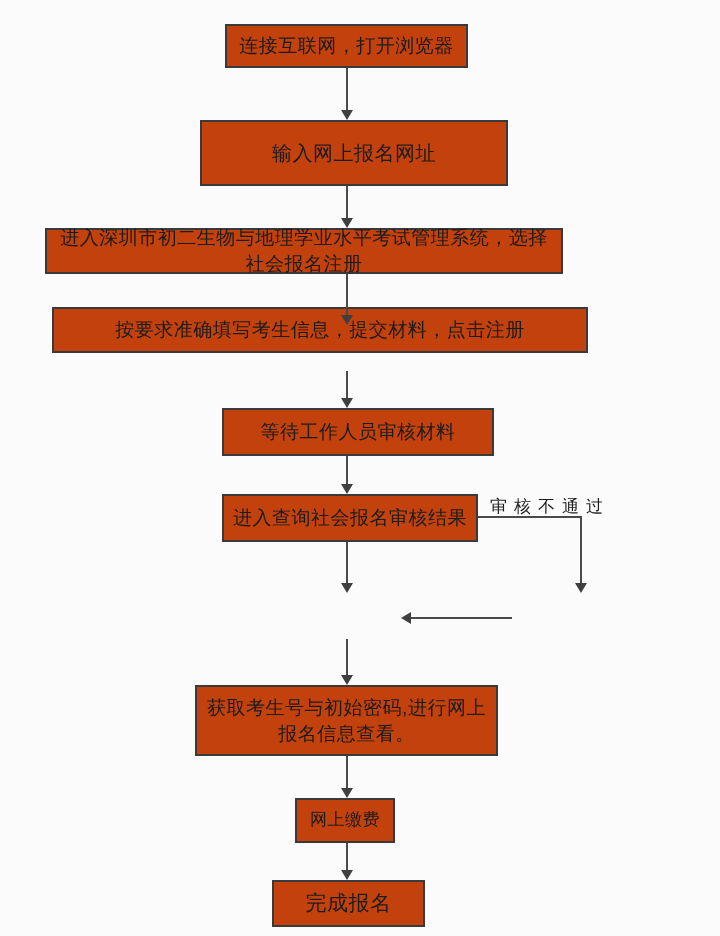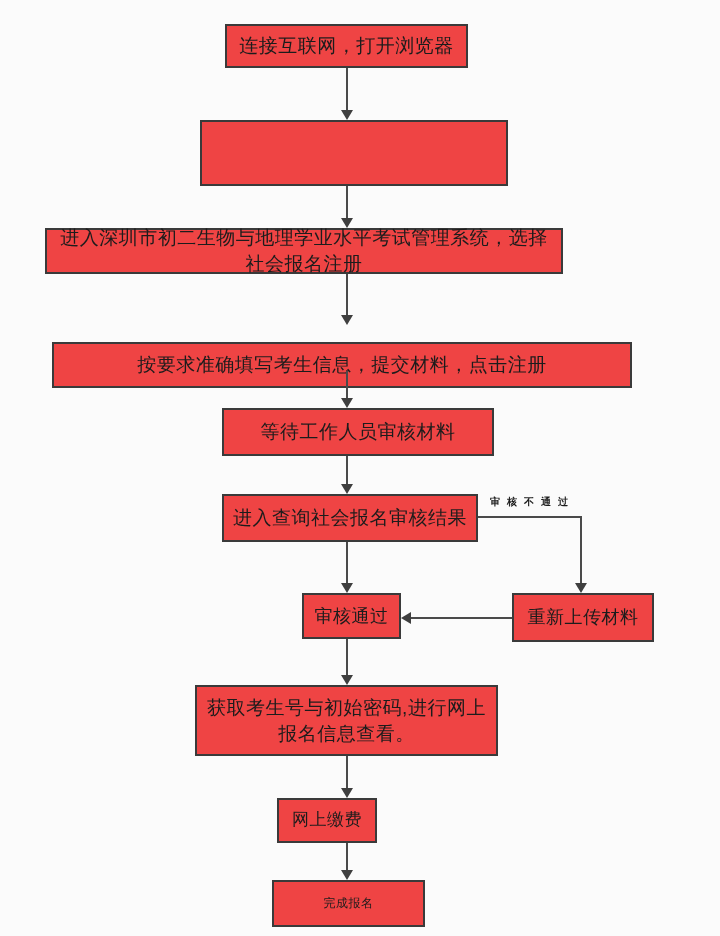--- a/index.html
+++ b/index.html
@@ -10,21 +10,21 @@
     color: #1c1c1c;
   }
   .canvas {
     position: relative;
     width: 720px; height: 936px;
     overflow: hidden;
   }
   .node {
     position: absolute;
     box-sizing: border-box;
-    background: #ef4444;
+    background: #c2410c;
     border: 2px solid #3a3a3a;
     display: flex;
     flex-direction: column;
     align-items: center;
     justify-content: center;
     text-align: center;
     font-size: 19px;
     line-height: 1.35;
     letter-spacing: 0.5px;
   }
@@ -50,72 +50,67 @@
   }
   .arrow-left {
     position: absolute;
     width: 0; height: 0;
     border-top: 6px solid transparent;
     border-bottom: 6px solid transparent;
     border-right: 10px solid #3f3f3f;
   }
   .edge-label {
     position: absolute;
-    font-weight: bold;
-    font-size: 10px;
+    font-weight: normal;
+    font-size: 17px;
     letter-spacing: 7px;
     color: #1c1c1c;
     white-space: nowrap;
   }
 </style>
 </head>
 <body>
 
 <div class="canvas">
 
   <div class="node" style="left:225px; top:24px; width:243px; height:44px;">
     <span class="label">连接互联网，打开浏览器</span>
   </div>
 
   <div class="node" style="left:200px; top:120px; width:308px; height:66px; font-size:20px;">
+    <span class="label">输入网上报名网址</span>
   </div>
 
   <div class="node" style="left:45px; top:228px; width:518px; height:46px; font-size:19px;">
     <span class="label">进入深圳市初二生物与地理学业水平考试管理系统，选择社会报名注册</span>
   </div>
 
-  <div class="node" style="left:52px; top:342px; width:580px; height:46px;">
+  <div class="node" style="left:52px; top:307px; width:536px; height:46px;">
     <span class="label">按要求准确填写考生信息，提交材料，点击注册</span>
   </div>
 
   <div class="node" style="left:222px; top:408px; width:272px; height:48px;">
     <span class="label">等待工作人员审核材料</span>
   </div>
 
   <div class="node" style="left:222px; top:494px; width:256px; height:48px;">
     <span class="label">进入查询社会报名审核结果</span>
   </div>
 
-  <div class="node" style="left:302px; top:593px; width:99px; height:46px; font-size:18px;">
-    <span class="label">审核通过</span>
-  </div>
 
-  <div class="node" style="left:512px; top:593px; width:142px; height:49px; font-size:18px;">
-    <span class="label">重新上传材料</span>
-  </div>
 
   <div class="node" style="left:195px; top:685px; width:303px; height:71px; font-size:19px;">
     <span class="label">获取考生号与初始密码,进行网上报名信息查看。</span>
   </div>
 
-  <div class="node" style="left:277px; top:798px; width:100px; height:45px; font-size:17px;">
+  <div class="node" style="left:295px; top:798px; width:100px; height:45px; font-size:17px;">
     <span class="label">网上缴费</span>
   </div>
 
-  <div class="node" style="left:272px; top:880px; width:153px; height:47px; font-size:12px;">
+  <div class="node" style="left:272px; top:880px; width:153px; height:47px; font-size:21px;">
     <span class="label">完成报名</span>
   </div>
 
   <div class="vline" style="left:346px; top:68px;  height:43px;"></div>
   <div class="arrow-down" style="left:341px; top:110px;"></div>
 
   <div class="vline" style="left:346px; top:186px; height:33px;"></div>
   <div class="arrow-down" style="left:341px; top:218px;"></div>
 
   <div class="vline" style="left:346px; top:274px; height:42px;"></div>

